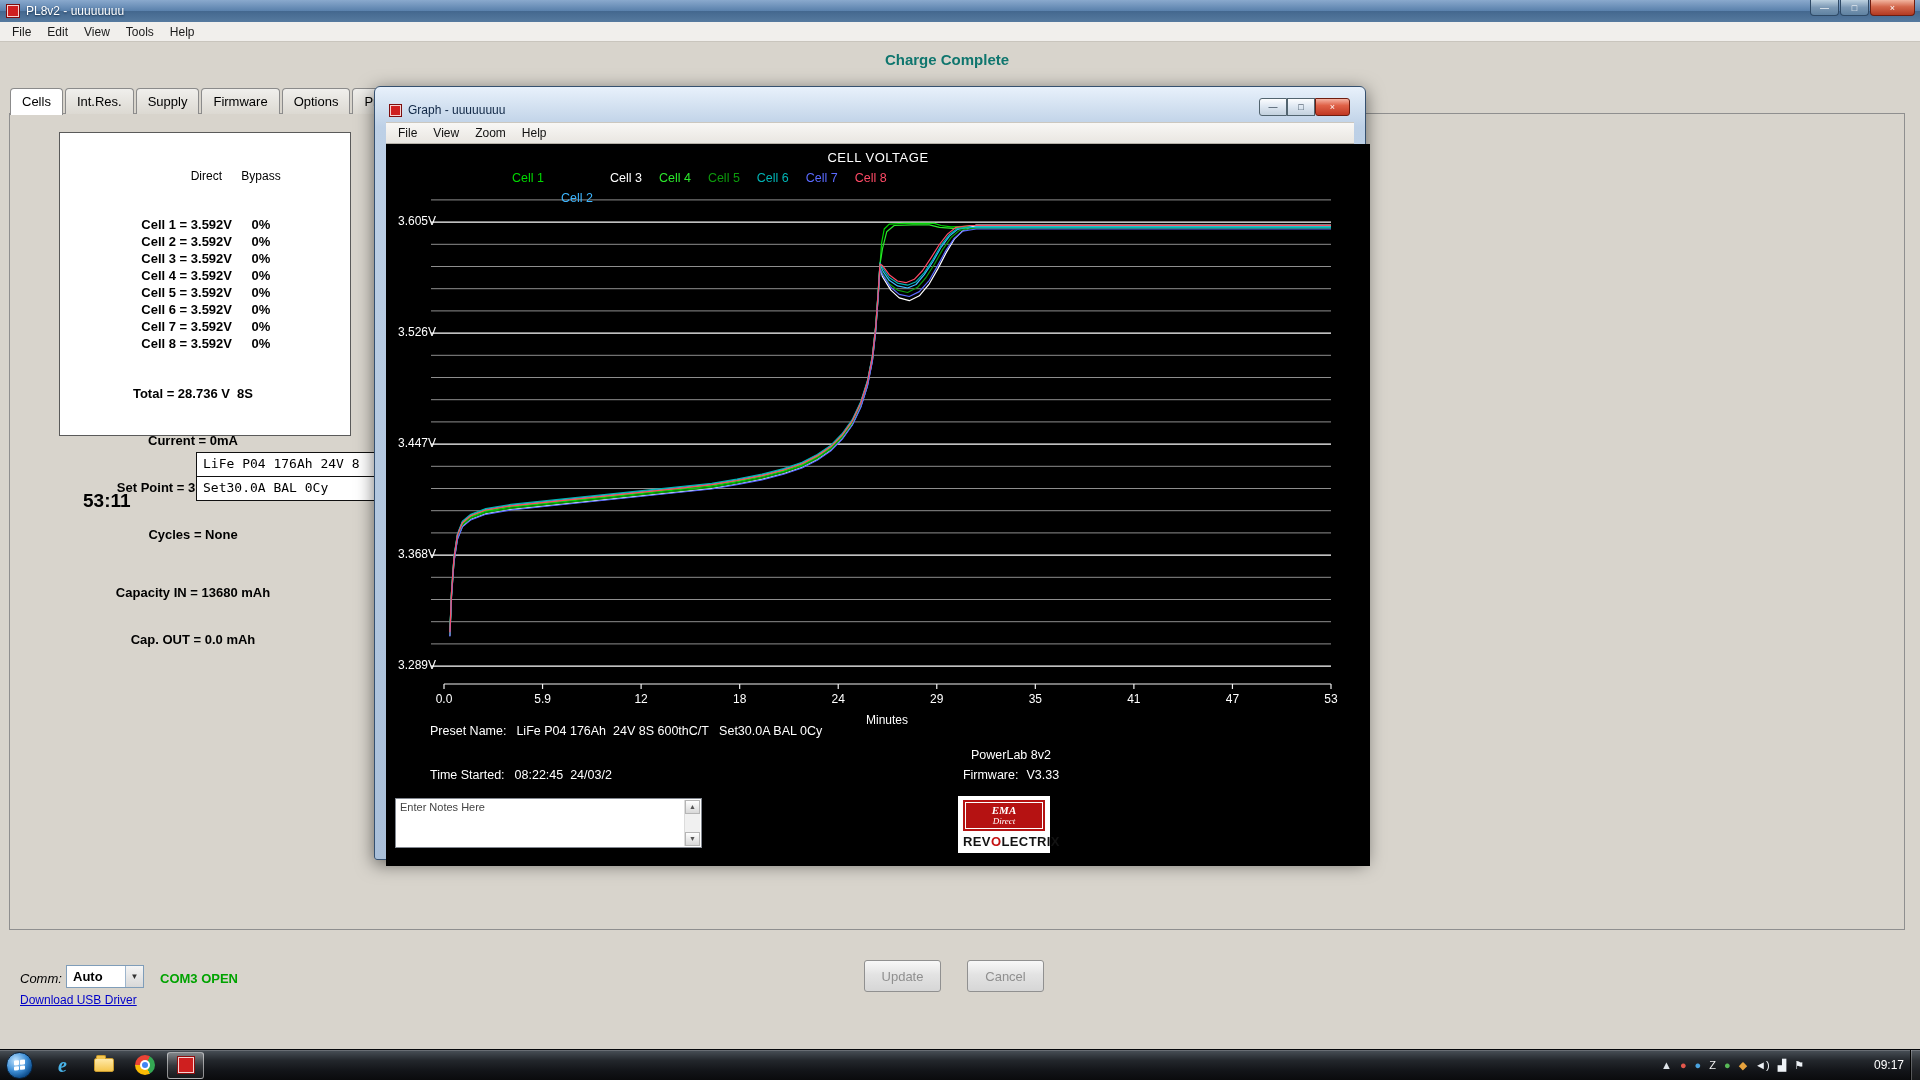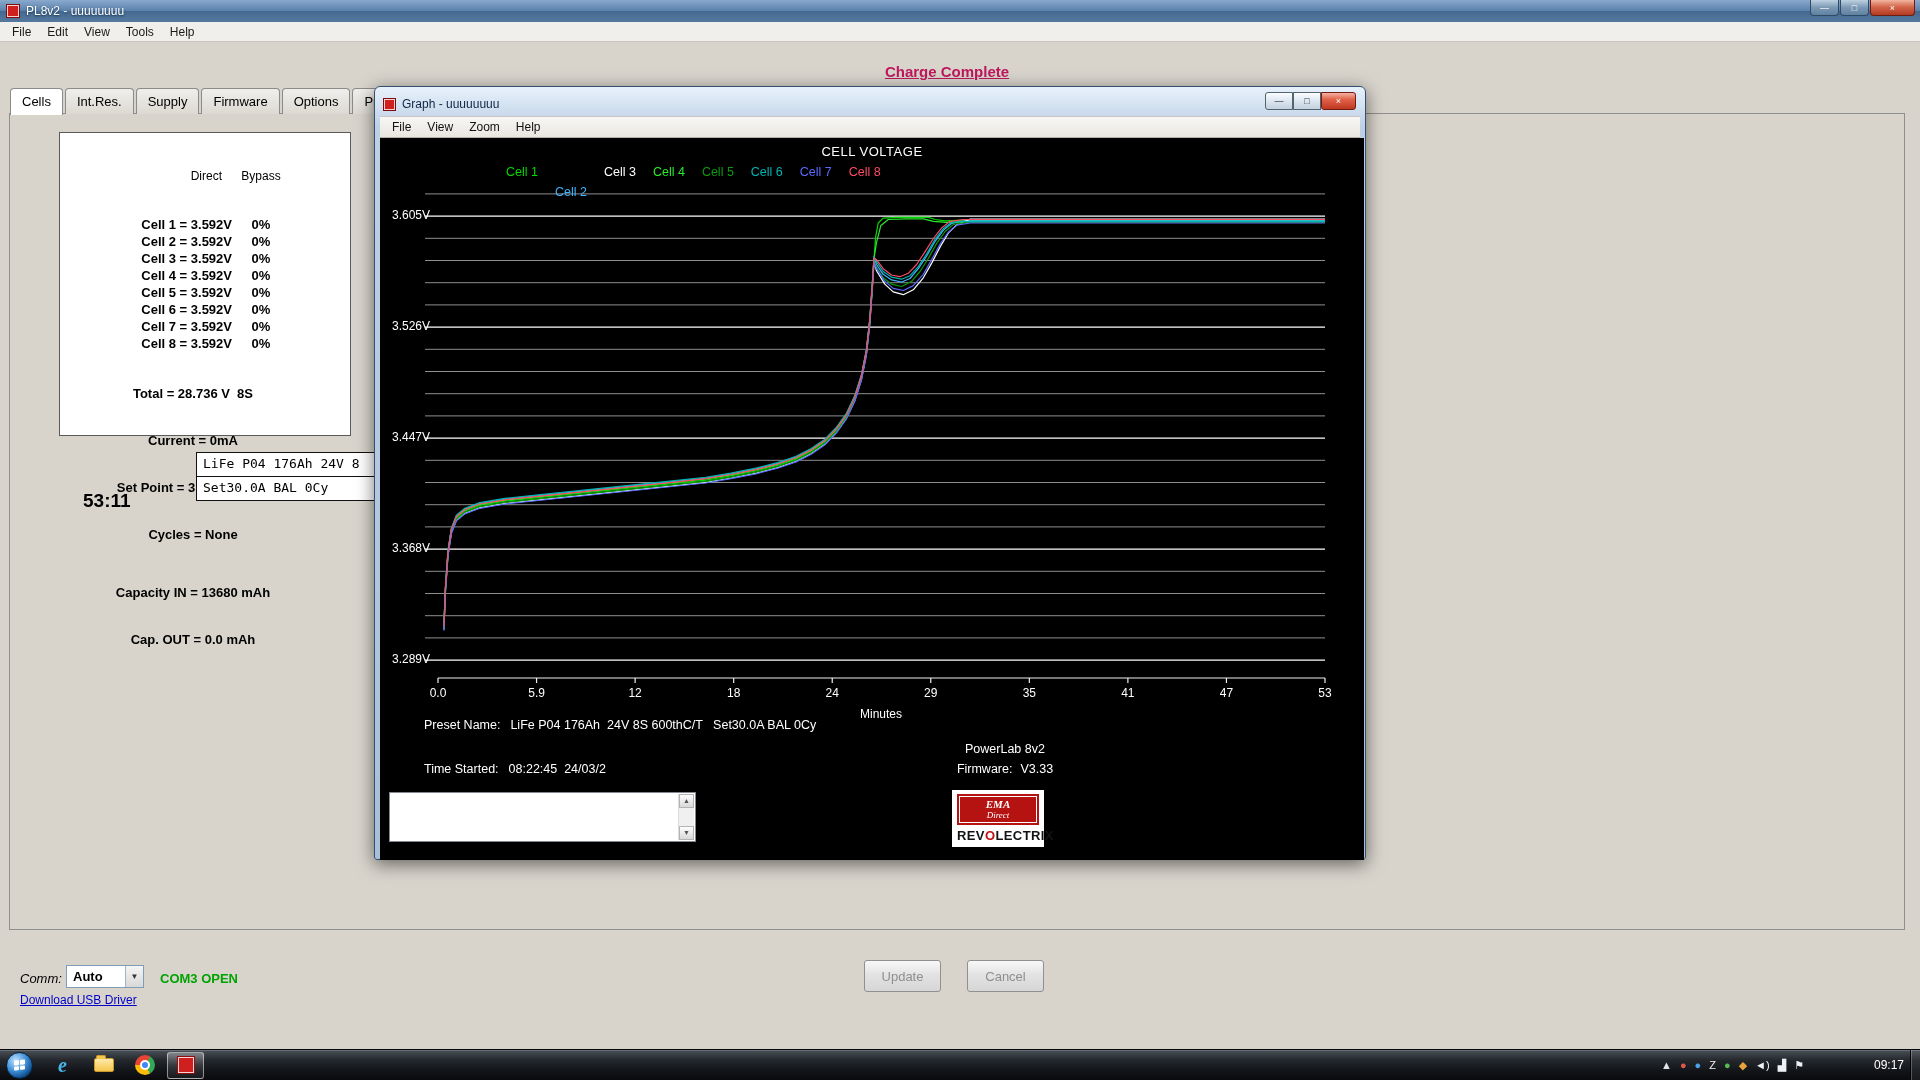--- a/index.html
+++ b/index.html
@@ -15,22 +15,22 @@
     box-shadow:inset 0 0 0 1px #ffffffcc; flex:0 0 auto; }
   .win-btns { position:absolute; right:5px; top:0; display:flex; gap:1px; }
   .wbtn { width:29px; height:16px; border:1px solid #2f4a66; border-top:none;
     background:linear-gradient(#bdd1e0,#7b98b4 50%,#5f82a1); color:#fff; font-size:9px;
     display:flex; align-items:center; justify-content:center; border-radius:0 0 4px 4px; text-shadow:none; }
   .wbtn.close { width:45px; background:linear-gradient(#f2b5a0,#d3674b 45%,#b33a22); border-color:#6e1d10; }
   .menubar { position:absolute; top:22px; left:0; width:1920px; height:20px; background:#f1efec;
     border-bottom:1px solid #c9c5bd; display:flex; align-items:center; padding-left:4px;
     font-size:12px; color:#1a1a1a; z-index:5; }
   .menu-item { padding:2px 8px; }
-  .status-heading { position:absolute; left:947px; top:63px; transform:translateX(-50%);
-    font-weight:bold; font-size:15px; color:#be185d;text-decoration:underline; }
+  .status-heading { position:absolute; left:947px; top:51px; transform:translateX(-50%);
+    font-weight:bold; font-size:15px; color:#0f766e; }
 
   
   .tabs { position:absolute; left:10px; top:88px; display:flex; z-index:3; }
   .tab { padding:5px 11px 0; height:26px; border:1px solid #8b8b8b; border-bottom:none;
     border-radius:4px 4px 0 0; background:linear-gradient(#f0efec,#dcd9d2); margin-right:2px; font-size:13px; }
   .tab.active { background:#ffffff; height:27px; z-index:4; }
   .content-frame { position:absolute; left:9px; top:113px; width:1896px; height:817px;
     border:1px solid #8f8f8f; }
 
   
@@ -60,21 +60,21 @@
     border-left:1px solid #9db5cc; font-size:8px; color:#333; display:flex; align-items:center; justify-content:center; }
   .comm-status { position:absolute; left:160px; top:971px; color:#00a300; font-weight:bold; font-size:13px; }
   .usb-link { position:absolute; left:20px; top:993px; color:#0000c8; text-decoration:underline; font-size:12px; }
   .push-btn { position:absolute; width:77px; height:32px; border:1px solid #909090; border-radius:3px;
     background:linear-gradient(#f8f8f8,#e3e3e3 45%,#d6d6d6); color:#8f8f8f; font-size:13px;
     display:flex; align-items:center; justify-content:center; }
   #btn-update { left:864px; top:960px; } #btn-cancel { left:967px; top:960px; }
 
   
   .graph-window { position:absolute; left:374px; top:86px; width:992px; height:774px;
-    border:1px solid #35506f; border-radius:6px 6px 3px 3px; padding:5px;
+    border:1px solid #35506f; border-radius:6px 6px 3px 3px; padding:11px;
     background:linear-gradient(180deg,#e8f1fb,#bdd0e6 40px,#a9bfd9);
     box-shadow:0 4px 18px rgba(0,0,0,.55); z-index:10; }
   .gw-titlebar { display:flex; align-items:center; gap:6px; height:24px; padding:0 3px;
     font-size:12px; color:#0f2645; position:relative; }
   .gw-titlebar .fxicon { width:13px; height:13px; }
   .gw-btns { position:absolute; right:4px; top:0; display:flex; }
   .gwbtn { width:28px; height:18px; border:1px solid #52646f;
     background:linear-gradient(#fcfdfe,#dfe8f2 45%,#c3d1de); color:#234; font-size:9px;
     display:flex; align-items:center; justify-content:center; }
   .gwbtn:first-child { border-radius:3px 0 0 3px; }
@@ -286,20 +286,21 @@
     <div class="f-row" id="f-time">
       <span>Time Started:</span>
       <span>08:22:45  24/03/2</span>
     </div>
     <div class="f-dev" id="f-device">PowerLab 8v2</div>
     <div class="f-dev" id="f-firmware">
       <span>Firmware:</span>
       <span>V3.33</span>
     </div>
     <div class="notes">
+      <textarea placeholder="Enter Notes Here" style=""></textarea>
       <div class="nsb">
         <span>▲</span>
         <span>▼</span>
       </div>
     </div>
     <div class="logos">
       <div class="ema">
         <span class="l1">EMA</span>
         <span class="l2">Direct</span>
       </div>

